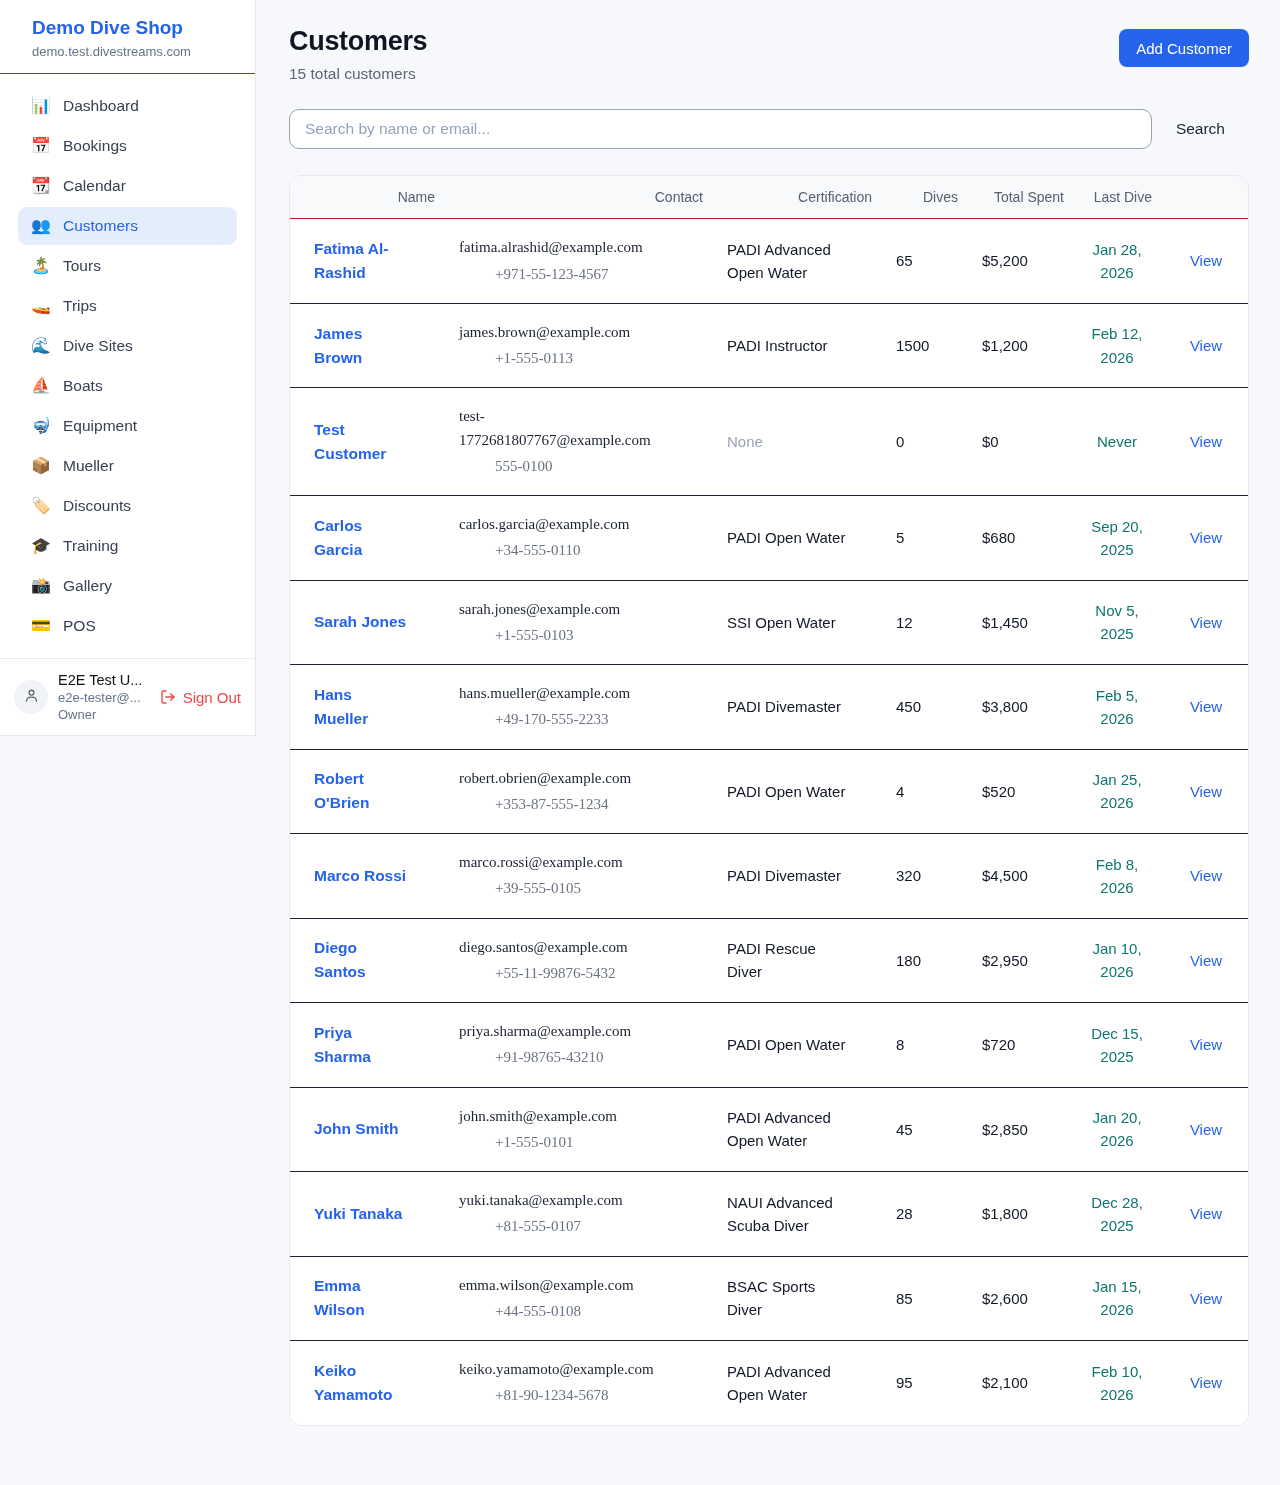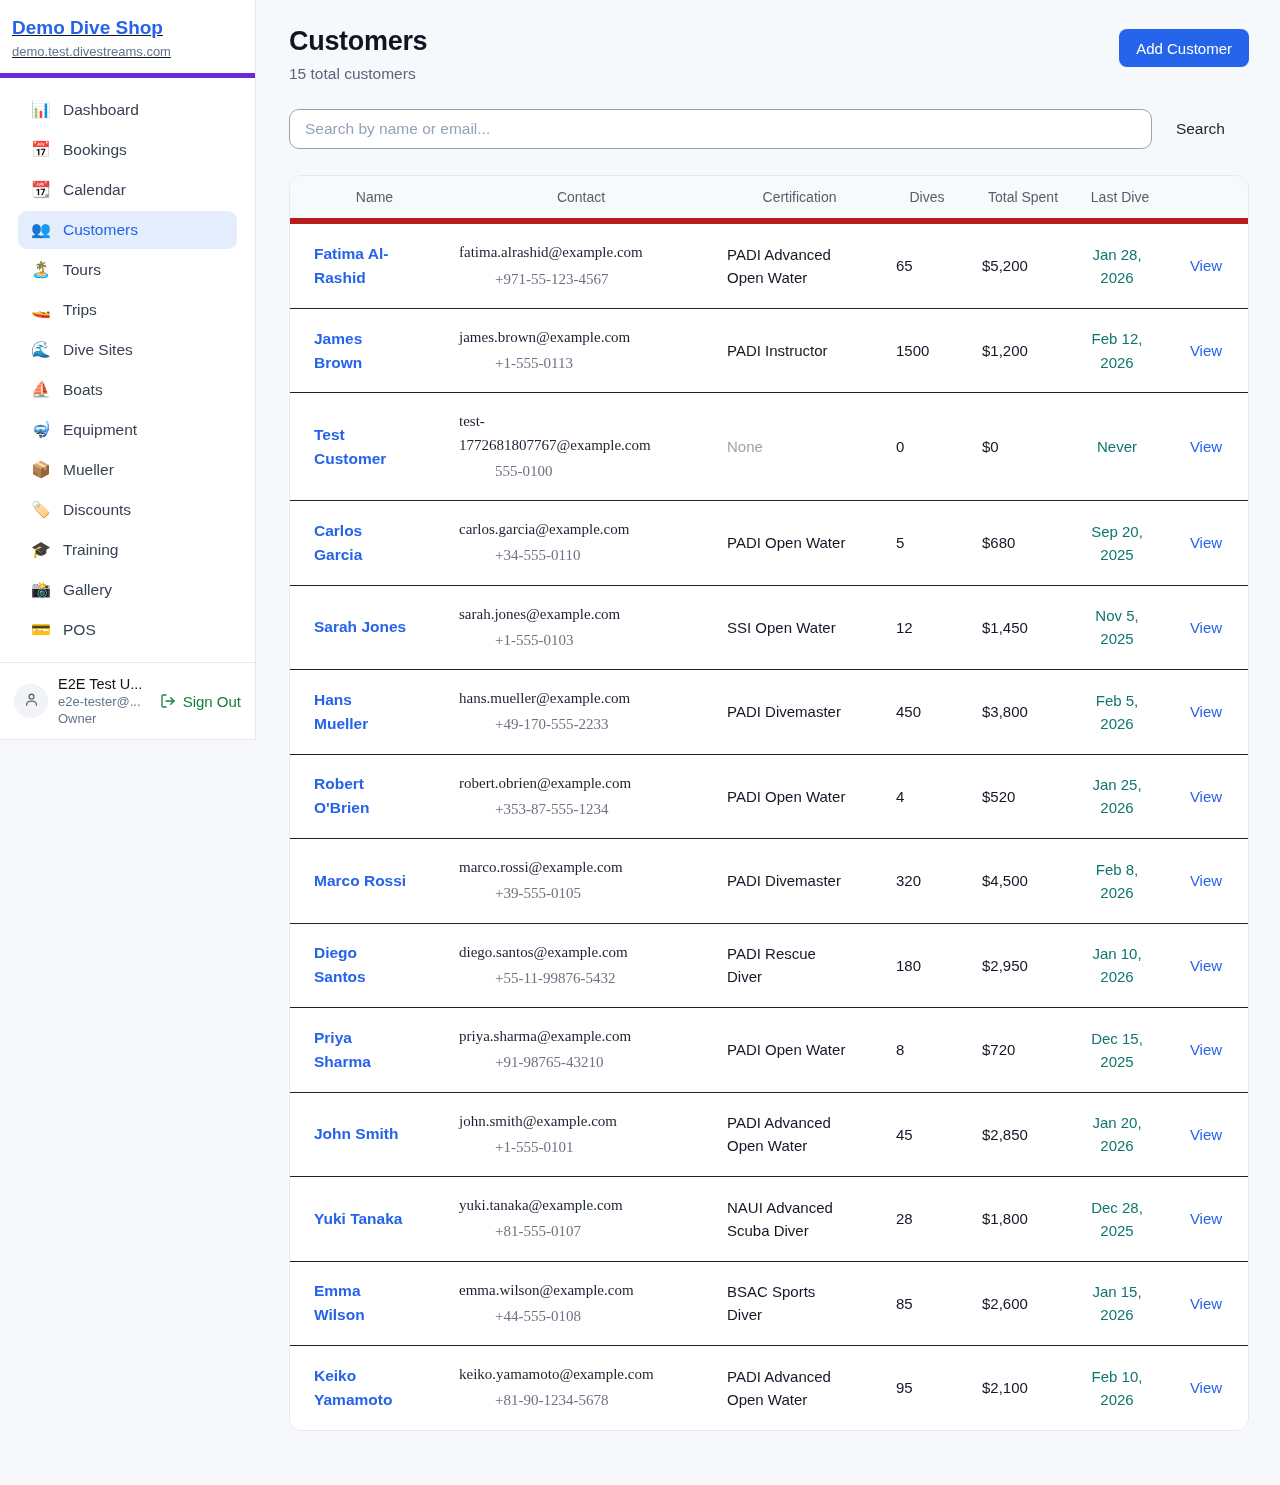--- a/index.html
+++ b/index.html
@@ -14,21 +14,21 @@
   .app { display:flex; align-items:flex-start; }
 
   
   .sidebar {
     width:256px; flex:none;
     background:#ffffff;
     border-right:1px solid #e5e7eb;
     border-bottom:1px solid #e5e7eb;
     display:flex; flex-direction:column;
   }
-  .sb-head { padding:17px 16px 14px 12px; border-bottom:5px solid #6d28d9;text-decoration:underline; }
+  .sb-head { padding:17px 16px 14px 32px; border-bottom:1px solid #6d28d9; }
   .sb-title { color:#2563eb; font-size:19px; font-weight:bold; }
   .sb-sub { color:#64748b; font-size:13px; margin-top:5px; }
   .sb-nav { padding:13px 18px; display:flex; flex-direction:column; gap:2px; }
   .nav-item {
     display:flex; align-items:center; gap:11px;
     padding:10px 12px; border-radius:9px;
     color:#374151; font-size:15.5px; text-decoration:none; cursor:pointer;
   }
   .nav-item.active { background:#e4edfb; color:#2563eb; }
   .nav-icon { width:22px; font-size:16px; line-height:1; text-align:center; flex:none; }
@@ -40,21 +40,21 @@
     width:34px; height:34px; border-radius:50%;
     background:#f1f3f7; color:#5b6676;
     display:flex; align-items:center; justify-content:center; flex:none;
   }
   .user-meta { min-width:0; }
   .user-name { font-size:14.5px; font-weight:normal; color:#10131a; white-space:nowrap; }
   .user-email, .user-role { font-size:13px; color:#64748b; margin-top:2px; white-space:nowrap; }
   .signout {
     margin-left:auto; display:flex; align-items:center; gap:7px;
     background:none; border:none; padding:0;
-    color:#15803d; font-size:15px; font-family:inherit; cursor:pointer; flex:none;justify-content:flex-end;
+    color:#ef4444; font-size:15px; font-family:inherit; cursor:pointer; flex:none;justify-content:flex-end;
   }
 
   
   .main { flex:1; padding:26px 31px 0 33px; min-width:0; }
   .page-head { display:flex; justify-content:space-between; align-items:flex-start; }
   .page-title { margin:0; font-size:27px; font-weight:bold; color:#0f1523; letter-spacing:-0.3px; }
   .page-sub { color:#5b6676; font-size:15.5px; margin-top:8px; }
   .btn-primary {
     background:#2563eb; color:#ffffff; border:none; border-radius:8px;
     padding:0 17px; height:38px; font-size:15px; font-weight:500;
@@ -73,24 +73,24 @@
   }
 
   
   .card {
     margin-top:26px; margin-bottom:33px;
     background:#ffffff; border:1px solid #e7e9ee; border-radius:13px;
     overflow:hidden;
   }
   table { width:100%; border-collapse:collapse; table-layout:fixed; }
   thead th {
-    background:#f8f9fb; text-align:center;
+    background:#f8f9fb; text-align:right;
     font-size:14px; font-weight:500; color:#566070;
     padding:11px 12px; line-height:1.45; vertical-align:middle;
-    border-bottom:6px solid #b91c1c;
+    border-bottom:1px solid #b91c1c;
   }
   thead th:first-child { padding-left:24px; }
   tbody td {
     padding:17px 12px; vertical-align:middle;
     font-size:15px; color:#121826; line-height:1.55;
     border-bottom:1px solid #1b2230;
     background:#ffffff;
   }
   tbody td:first-child { padding-left:24px; }
   tbody tr:last-child td { border-bottom:none; }

